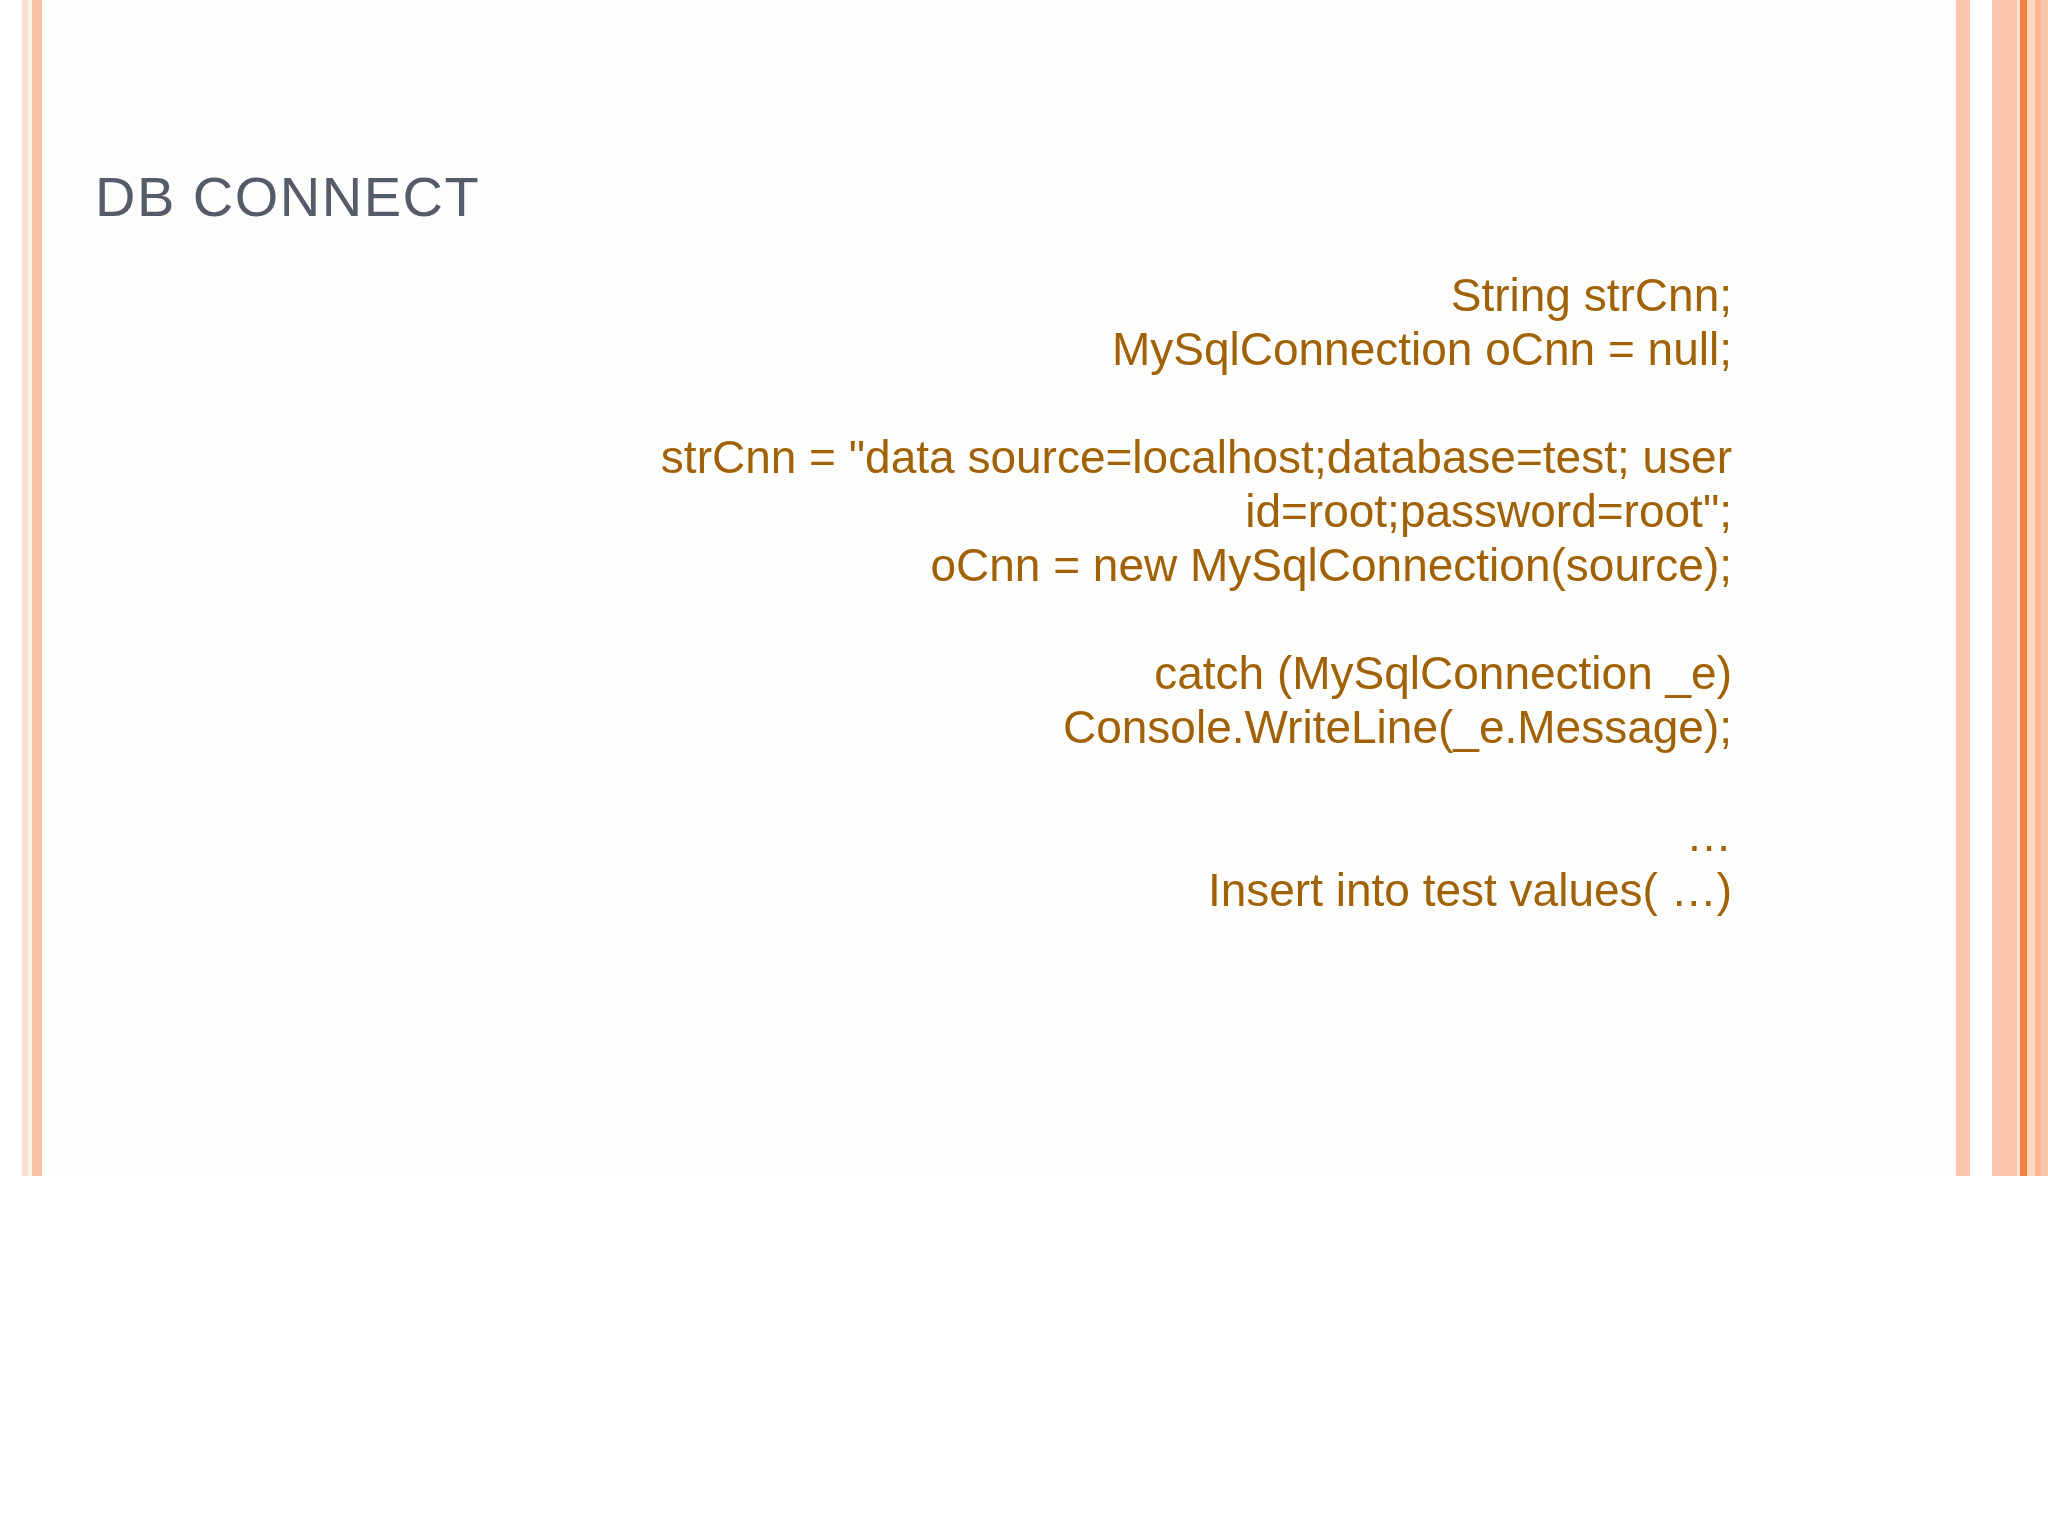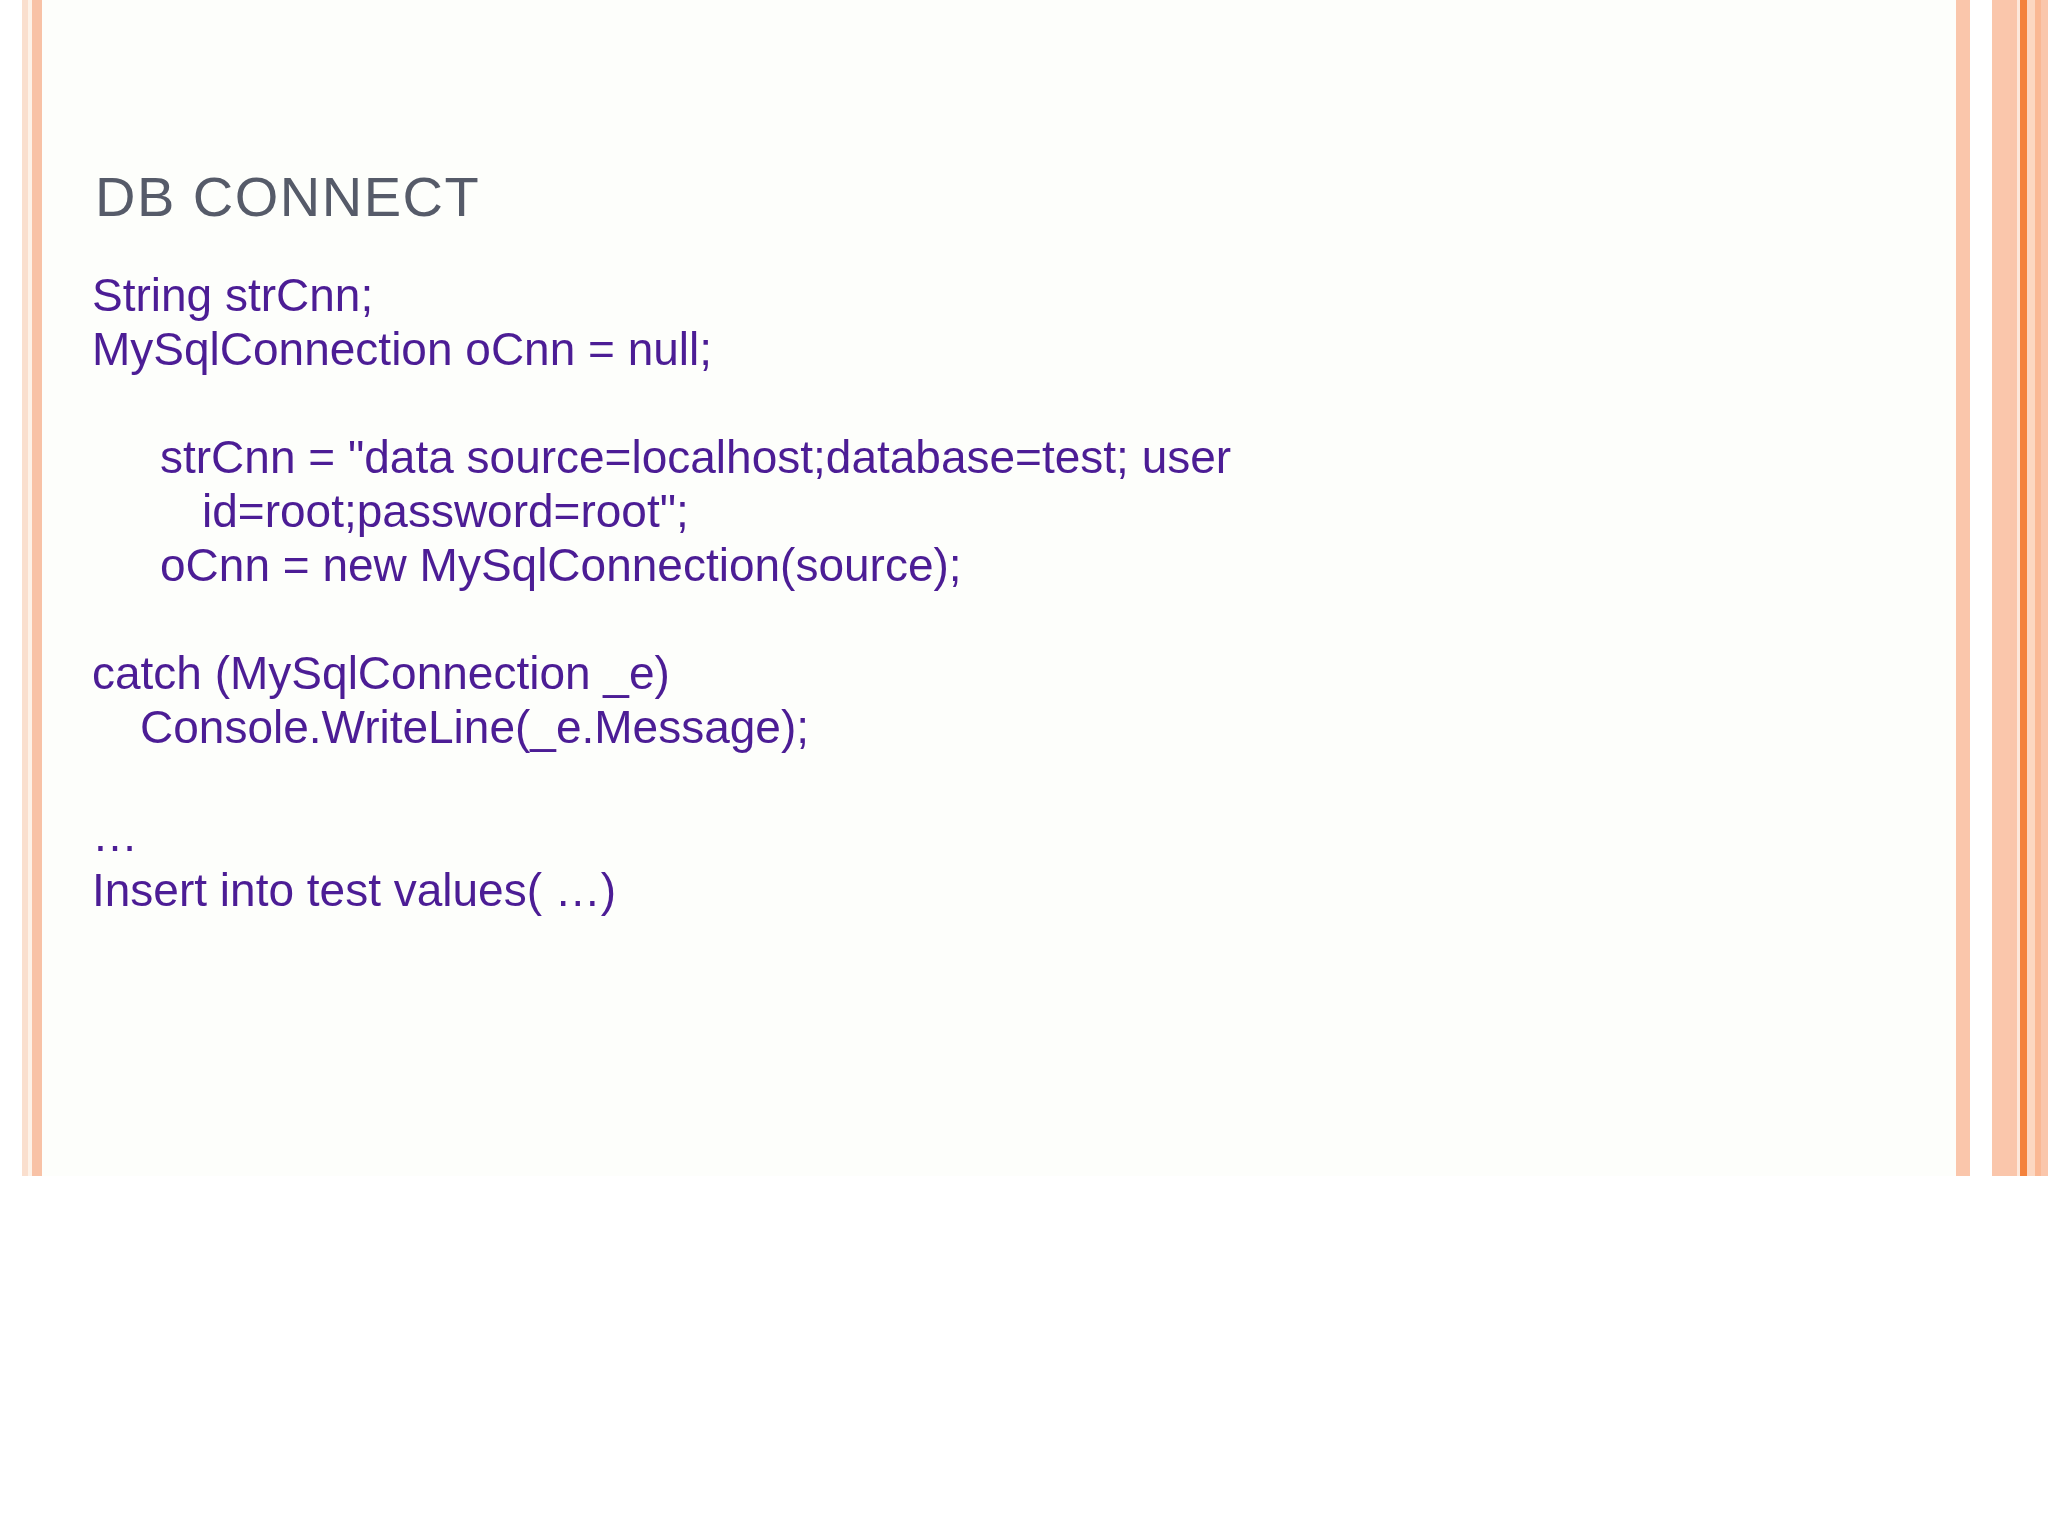--- a/index.html
+++ b/index.html
@@ -11,20 +11,21 @@
   body {
     font-family: "Liberation Sans", sans-serif;
   }
 
   #slide {
     position: relative;
     width: 2048px;
     height: 1176px;
     overflow: hidden;
     background: #fdfefb;
+    text-align: right;
   }
 
   
   .left-band {
     position: absolute;
     left: 0;
     top: 0;
     width: 40px;
     height: 100%;
     z-index: 2;
@@ -93,21 +94,21 @@
     position: absolute;
     left: 92px;
     top: 268px;
     width: 1640px;
     color: #000000;
     font-size: 46px;
     line-height: 1.175;
   }
   .code-line {
     white-space: pre;
-    color: #4c1d95;
+    color: #a16207;
   }
   .ind-0 { padding-left: 0px; }
   .ind-1 { padding-left: 68px; }
   .ind-2 { padding-left: 110px; }
   .ind-half { padding-left: 48px; }
 </style>
 </head>
 <body>
 
 <div id="slide">

